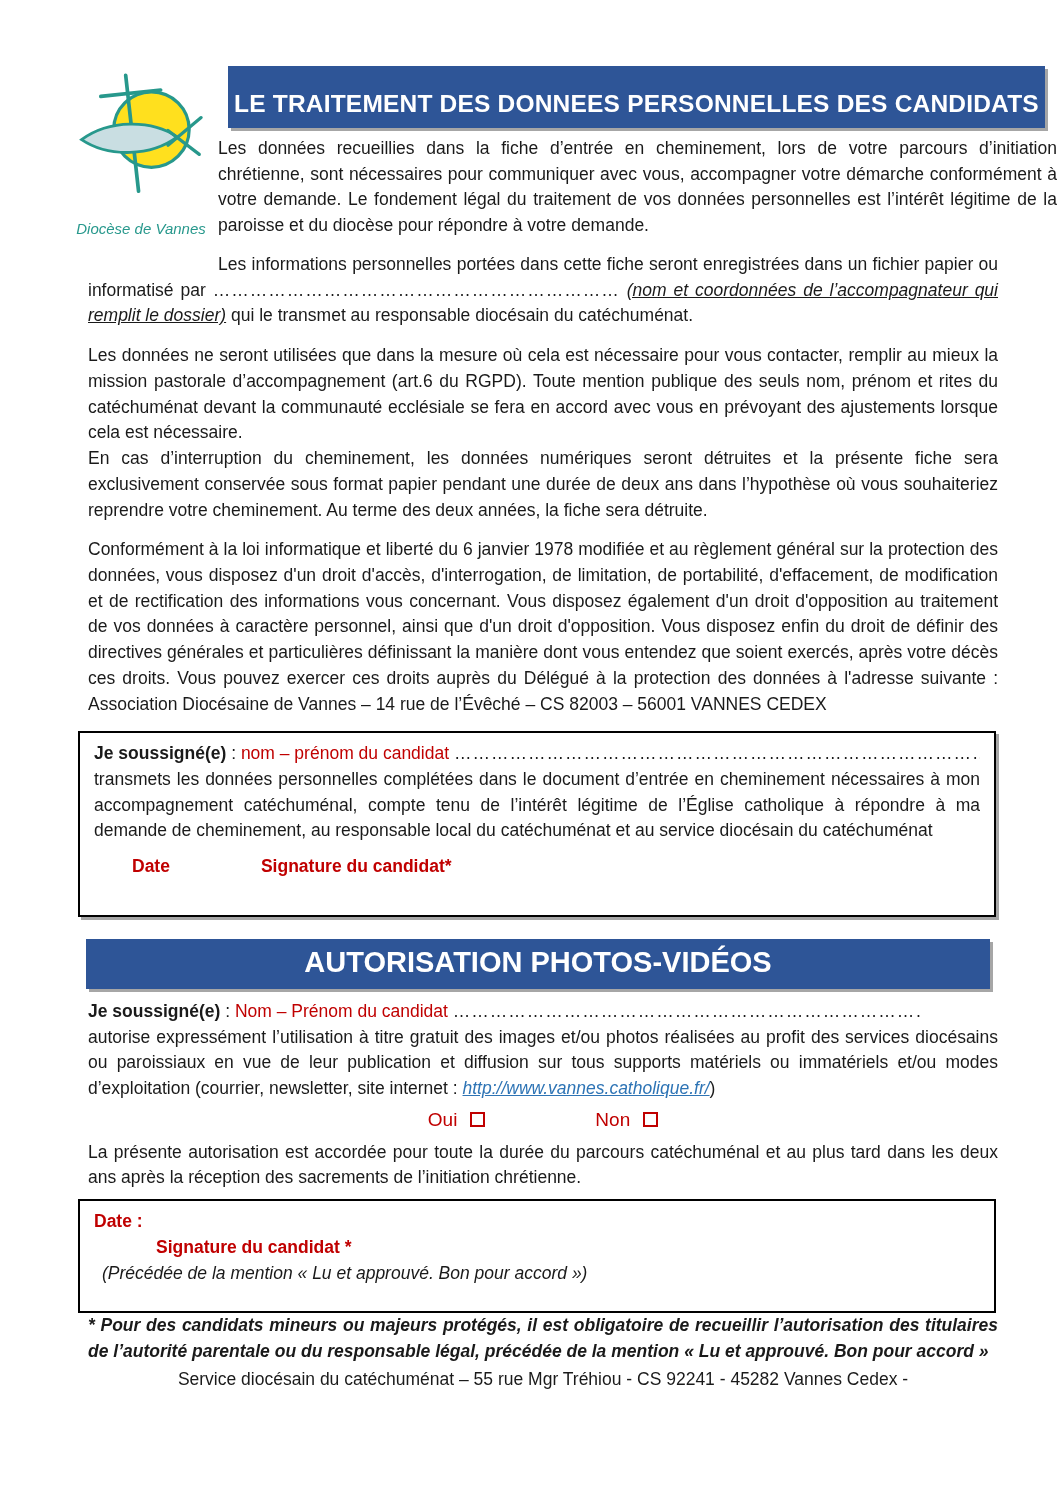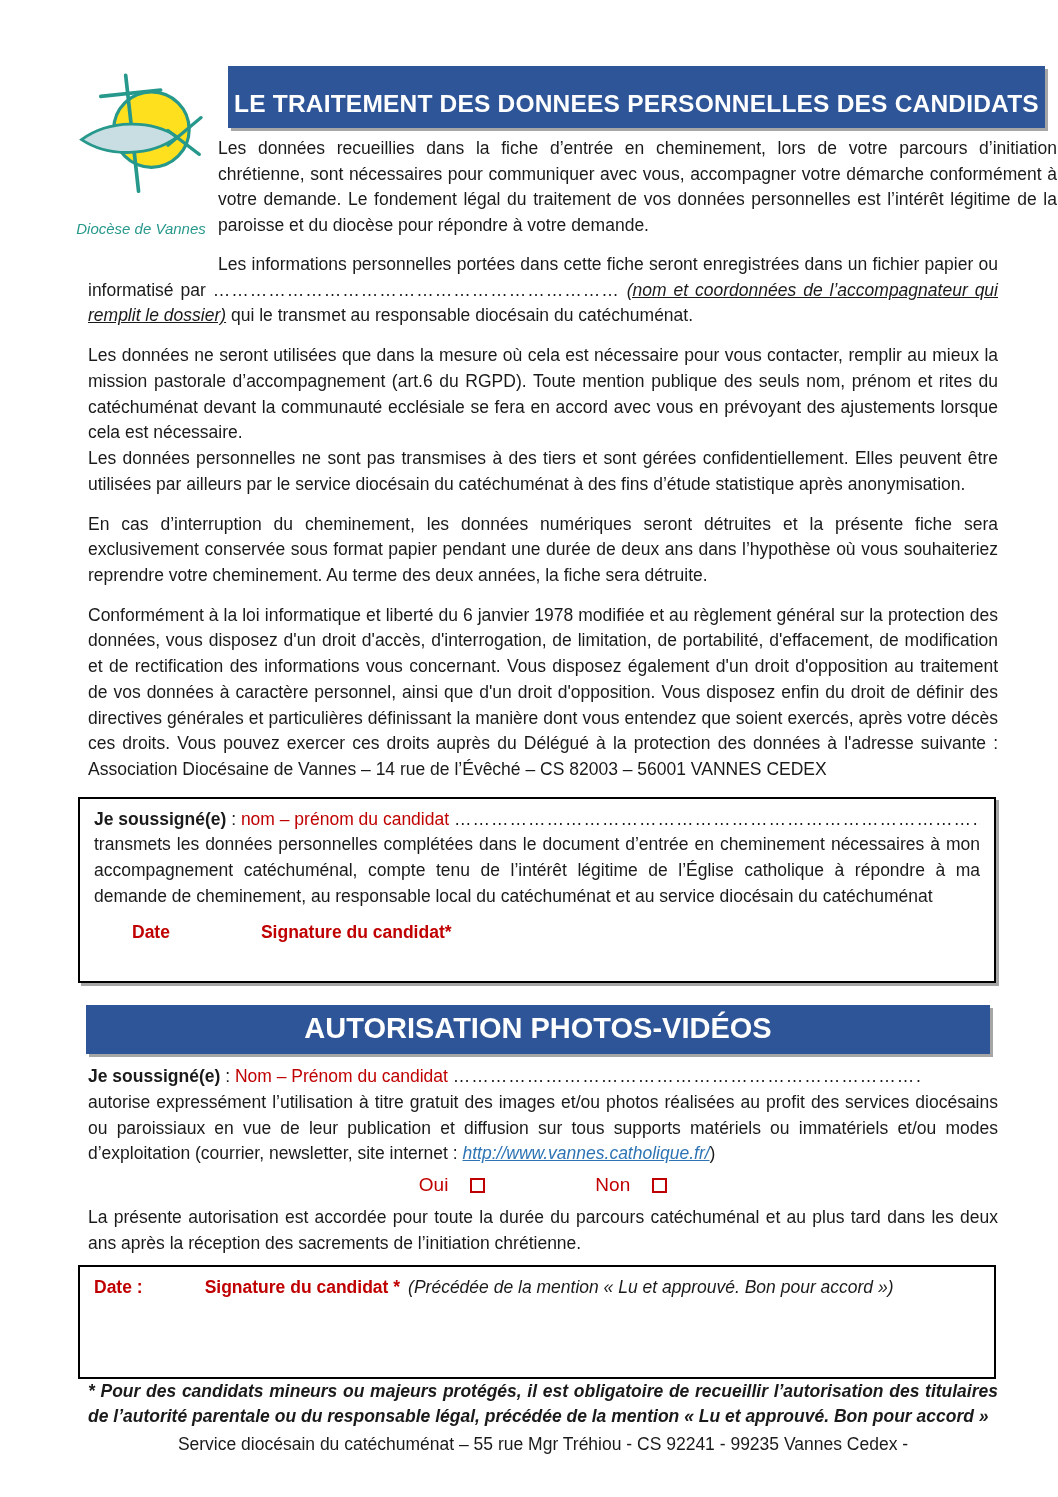--- a/index.html
+++ b/index.html
@@ -50,25 +50,25 @@
   .sig-row .sig{margin-left:91px;}
   
   .band2{
     background:var(--band-blue);color:#fff;font-weight:bold;font-size:29px;
     text-align:center;padding:2px 0 5px;margin:22px 8px 10px -2px;
     box-shadow:3px 3px 0 #a6a6a6;
   }
   a.doclink{color:var(--link-blue);font-style:italic;text-decoration:underline;}
   .ouinon{display:flex;justify-content:center;gap:110px;color:var(--red);
     font-size:19px;margin:4px 0 6px;}
-  .ouinon .opt{display:flex;align-items:center;gap:22px;}
+  .ouinon .opt{display:flex;align-items:center;gap:13px;}
   .checkbox{display:inline-block;width:15px;height:15px;border:2px solid var(--red);
     background:#fff;}
   .box2{min-height:114px;margin-top:8px;}
-  .box2 .hdr{display:flex;align-items:flex-start;}
+  .box2 .hdr{display:flex;align-items:flex-start;flex-direction:column;}
   .box2 .sig2{margin-left:62px;white-space:nowrap;}
   .box2 .note{font-style:italic;margin-left:8px;white-space:nowrap;}
   
   .footnote{font-weight:bold;font-style:italic;}
   .centerline{text-align:center;margin-top:2px;}
   svg{display:block;margin:0 auto;}
 </style>
 </head>
 <body>
 
@@ -90,21 +90,20 @@
       <div class="title-band">LE TRAITEMENT DES DONNEES PERSONNELLES DES CANDIDATS</div>
       <p class="justify">Les données recueillies dans la fiche d’entrée en cheminement, lors de votre parcours d’initiation chrétienne, sont nécessaires pour communiquer avec vous, accompagner votre démarche conformément à votre demande. Le fondement légal du traitement de vos données personnelles est l’intérêt légitime de la paroisse et du diocèse pour répondre à votre demande.</p>
     </div>
   </div>
 
   <p class="para justify indent-first" style="margin-top:12px;">
     <span>Les informations personnelles portées dans cette fiche seront enregistrées dans un fichier papier ou informatisé par </span><span class="dots">…………………………………………………………</span> <span class="ital-underline">(nom et coordonnées de l’accompagnateur qui remplit le dossier)</span><span> qui le transmet au responsable diocésain du catéchuménat.</span>
   </p>
 
   <p class="justify tight">Les données ne seront utilisées que dans la mesure où cela est nécessaire pour vous contacter, remplir au mieux la mission pastorale d’accompagnement (art.6 du RGPD). Toute mention publique des seuls nom, prénom et rites du catéchuménat devant la communauté ecclésiale se fera en accord avec vous en prévoyant des ajustements lorsque cela est nécessaire.</p>
-  <p class="para justify">Les données personnelles ne sont pas transmises à des tiers et sont gérées confidentiellement. Elles peuvent être utilisées par ailleurs par le service diocésain du catéchuménat à des fins d’étude statistique après anonymisation.</p>
 
   <p class="para justify">En cas d’interruption du cheminement, les données numériques seront détruites et la présente fiche sera exclusivement conservée sous format papier pendant une durée de deux ans dans l’hypothèse où vous souhaiteriez reprendre votre cheminement. Au terme des deux années, la fiche sera détruite.</p>
 
   <p class="para justify">Conformément à la loi informatique et liberté du 6 janvier 1978 modifiée et au règlement général sur la protection des données, vous disposez d'un droit d'accès, d'interrogation, de limitation, de portabilité, d'effacement, de modification et de rectification des informations vous concernant. Vous disposez également d'un droit d'opposition au traitement de vos données à caractère personnel, ainsi que d'un droit d'opposition. Vous disposez enfin du droit de définir des directives générales et particulières définissant la manière dont vous entendez que soient exercés, après votre décès ces droits. Vous pouvez exercer ces droits auprès du Délégué à la protection des données à l'adresse suivante : Association Diocésaine de Vannes – 14 rue de l’Évêché – CS 82003 – 56001 VANNES CEDEX</p>
 
   <div class="box box1">
     <div class="fill-line">
       <span class="bold">Je soussigné(e)</span><span> : </span><span class="red">nom – prénom du candidat </span><span class="dots">………………………………………………………………………………………………………………………………</span>
     </div>
     <div class="justify">transmets les données personnelles complétées dans le document d’entrée en cheminement nécessaires à mon accompagnement catéchuménal, compte tenu de l’intérêt légitime de l’Église catholique à répondre à ma demande de cheminement, au responsable local du catéchuménat et au service diocésain du catéchuménat</div>
@@ -138,15 +137,15 @@
 
   <div class="box box2">
     <div class="hdr">
       <span class="redbold">Date :</span>
       <span class="redbold sig2">Signature du candidat *</span>
       <span class="note">(Précédée de la mention « Lu et approuvé. Bon pour accord »)</span>
     </div>
   </div>
 
   <p class="footnote justify">* Pour des candidats mineurs ou majeurs protégés, il est obligatoire de recueillir l’autorisation des titulaires de l’autorité parentale ou du responsable légal, précédée de la mention « Lu et approuvé. Bon pour accord »</p>
-  <p class="centerline">Service diocésain du catéchuménat – 55 rue Mgr Tréhiou - CS 92241 - 99235 Vannes Cedex -</p>
+  <p class="centerline">Service diocésain du catéchuménat – 55 rue Mgr Tréhiou - CS 92241 - 45282 Vannes Cedex -</p>
 
 </div>
 
 </body></html>

